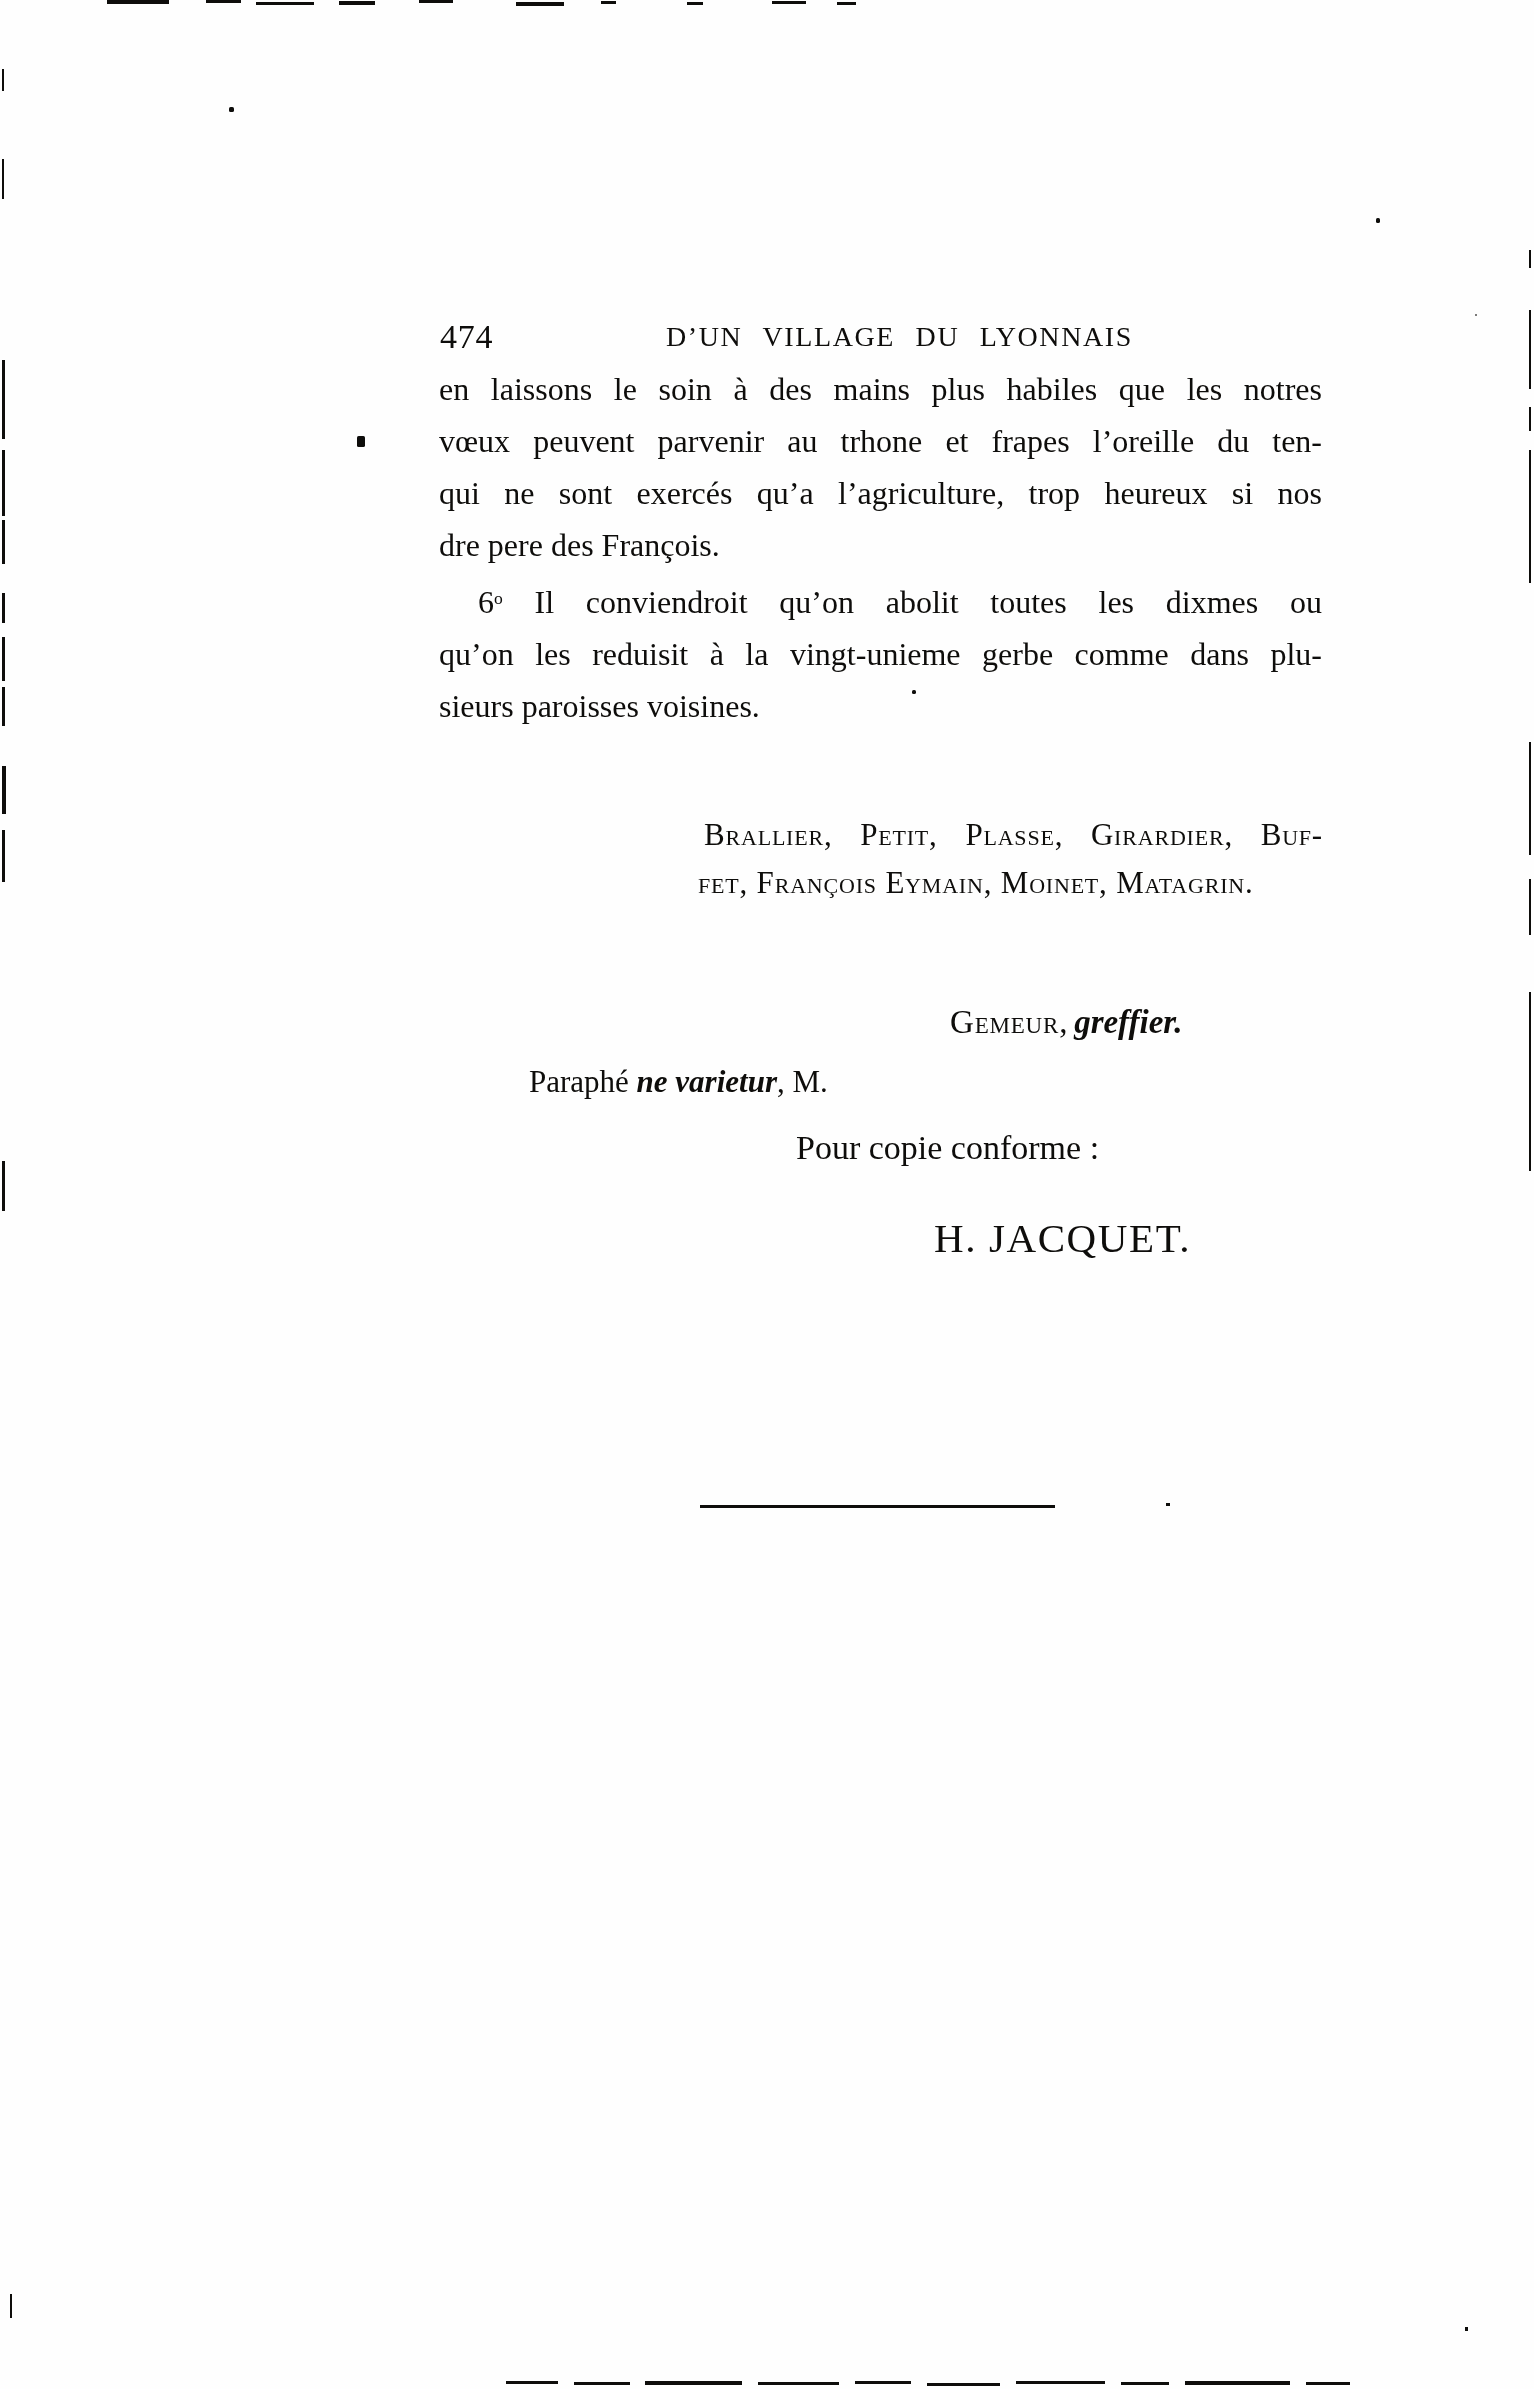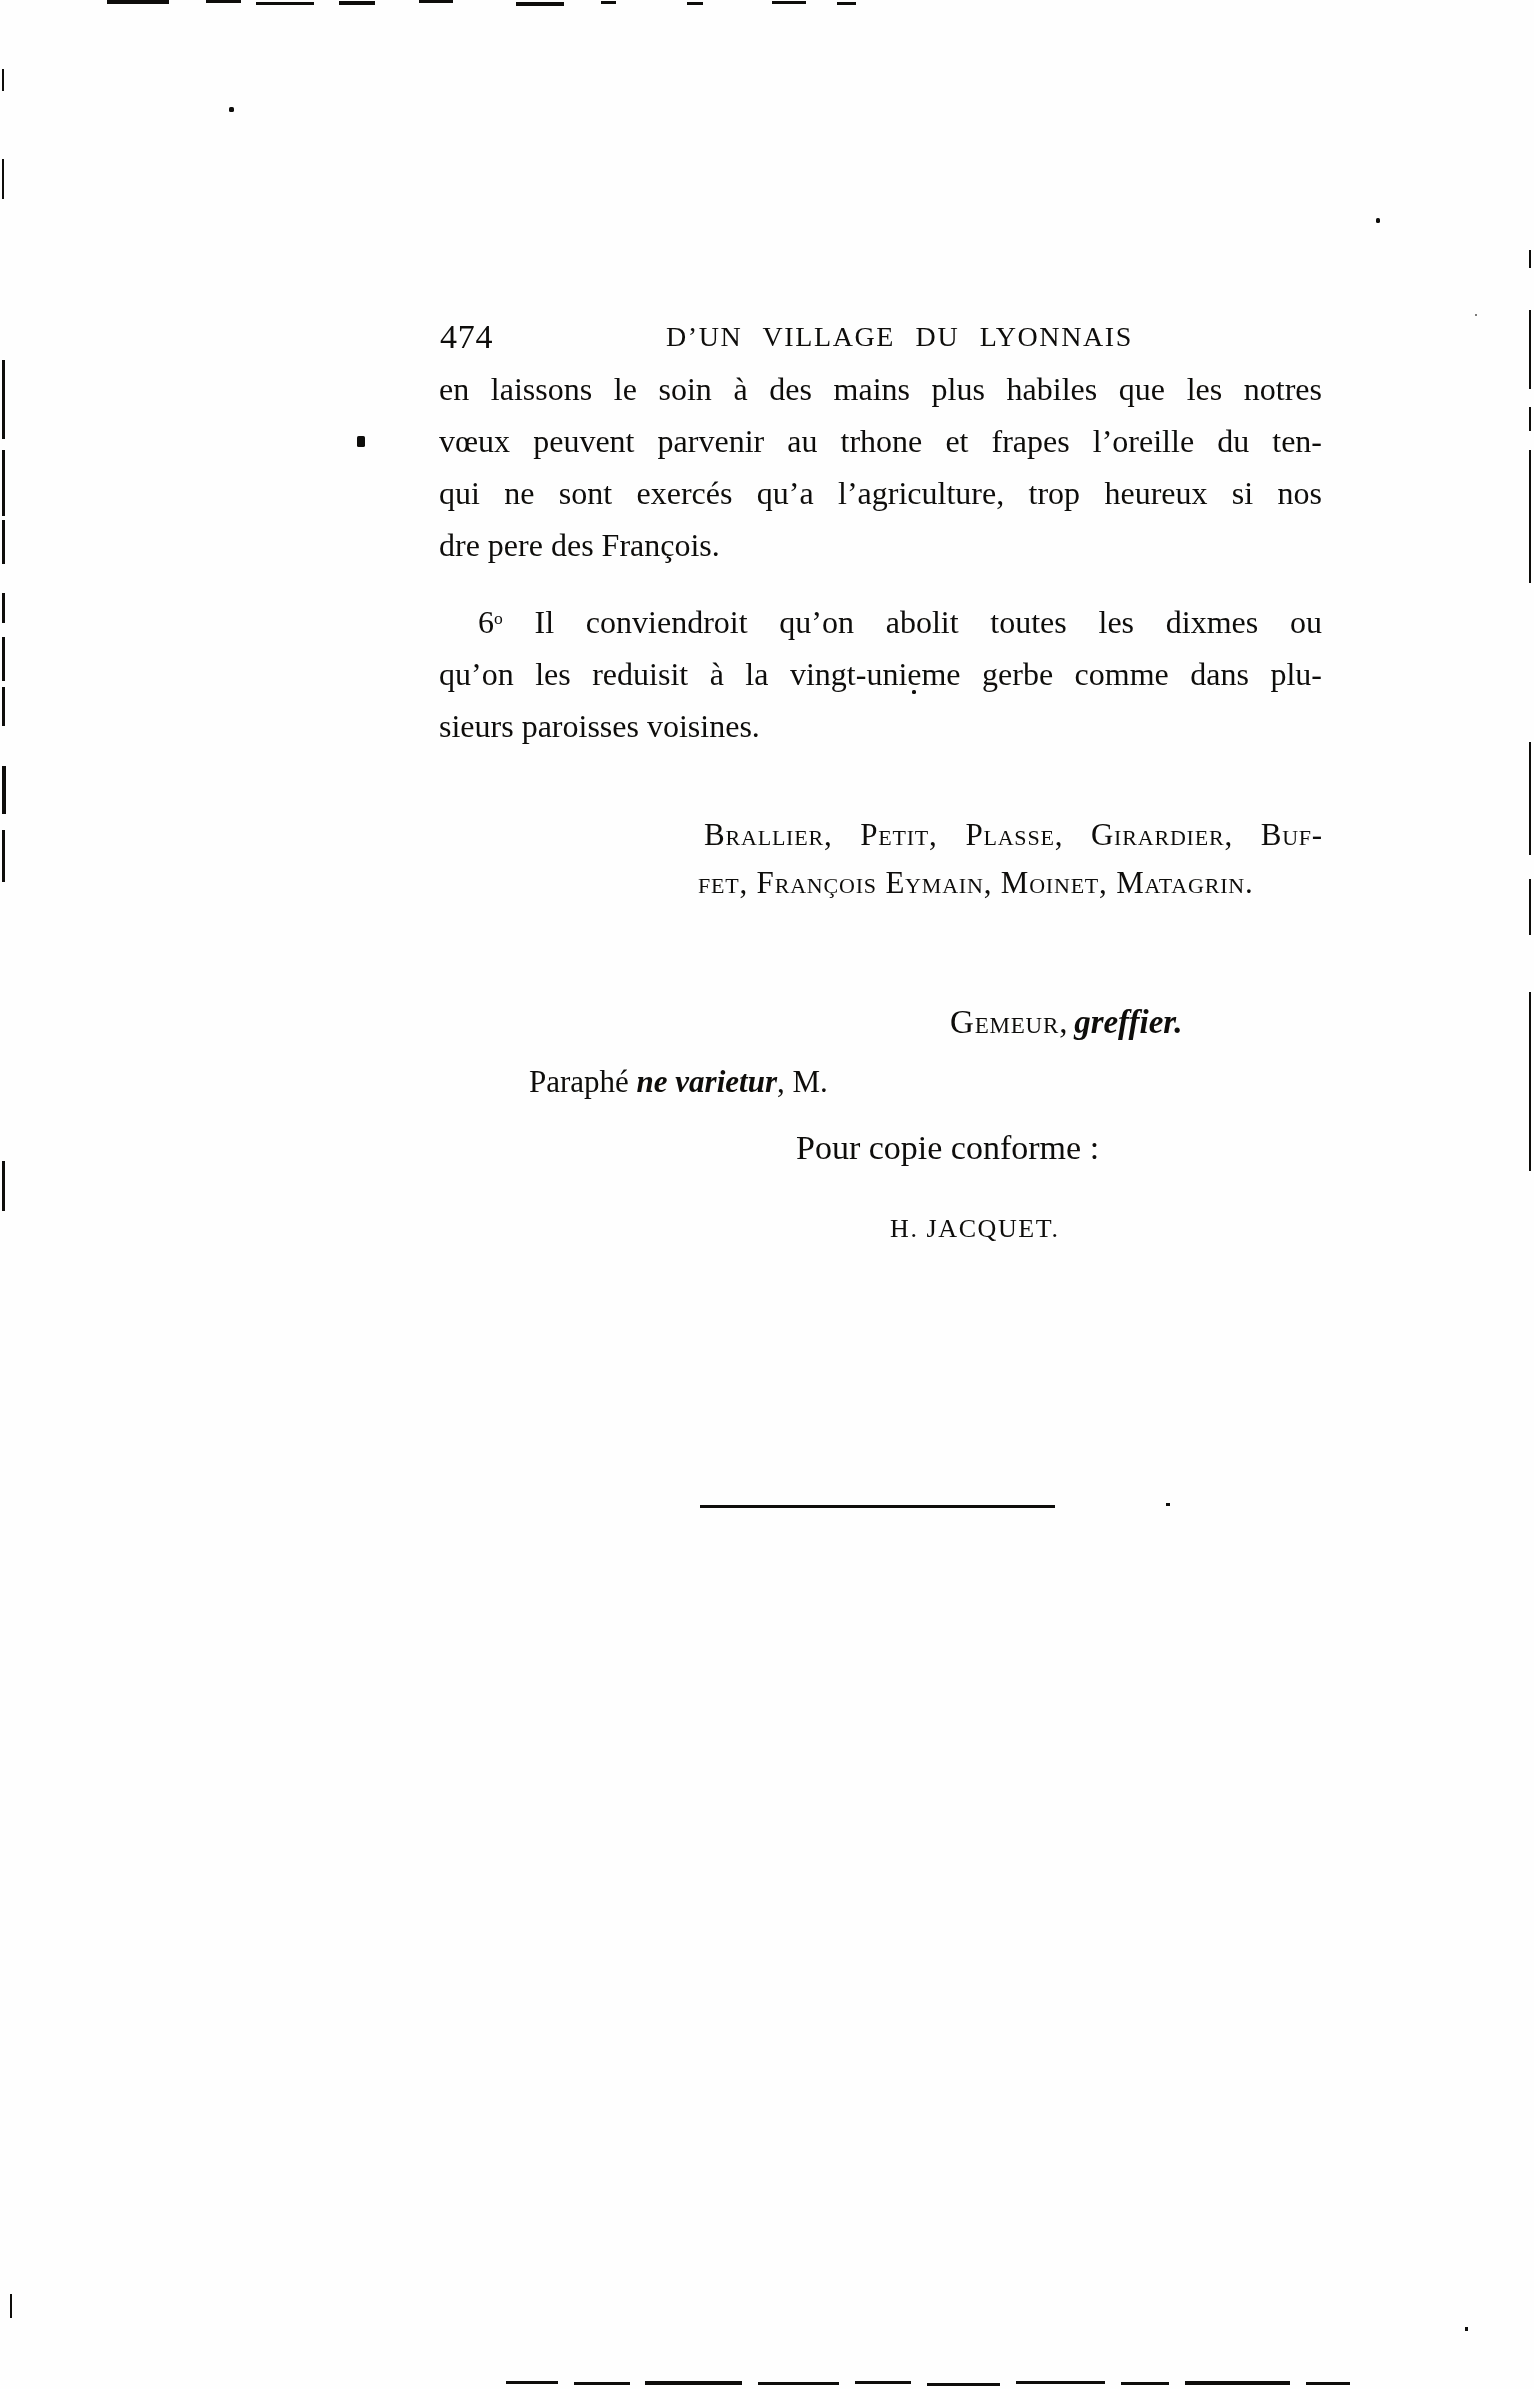--- a/index.html
+++ b/index.html
@@ -20,21 +20,21 @@
     font-size: 34px; letter-spacing: 0.8px;
   }
   .running-header {
     left: 666px; top: 321px;
     font-size: 28px; letter-spacing: 1.6px; word-spacing: 12px;
   }
 
   
   .body-block { width: 883px; left: 439px; }
   .p1 { top: 363px; }
-  .p2 { top: 596px; }
+  .p2 { top: 576px; }
   .bline {
     font-size: 32px;
     height: 52px; line-height: 52px;
     white-space: nowrap;
   }
   .just { text-align: justify; text-align-last: justify; white-space: normal; }
   .indent { text-indent: 39px; }
   sup.ord { font-size: 0.55em; vertical-align: 0.5em; line-height: 0; }
 
   
@@ -45,21 +45,21 @@
   }
   .sig-ind-a { padding-left: 37px; }
   .sig-ind-b { padding-left: 31px; white-space: nowrap; }
   .sc { font-variant: small-caps; letter-spacing: 0.8px; }
   .it { font-style: italic; font-weight: bold; }
 
   .clerk-line { left: 950px; top: 1004px; font-size: 33px; }
   .clerk-line .it { margin-left: 0.18em; }
   .paraphe-line { left: 529px; top: 1050px; font-size: 31px; margin-top: 14px; }
   .copy-note { left: 796px; top: 1129px; font-size: 34px; }
-  .signatory { left: 890px; top: 1214px; font-size: 26px; letter-spacing: 1.6px; text-align: right; }
+  .signatory { left: 934px; top: 1214px; font-size: 41px; letter-spacing: 1.6px; text-align: right; }
 
   .rule {
     left: 700px; top: 1505px; width: 355px; height: 3.2px;
     background: var(--ink, #0e0d0b);
   }
 
   
   .art { position: absolute; background: var(--ink, #0e0d0b); }
   .art.faint { opacity: 0.55; }
 </style>

